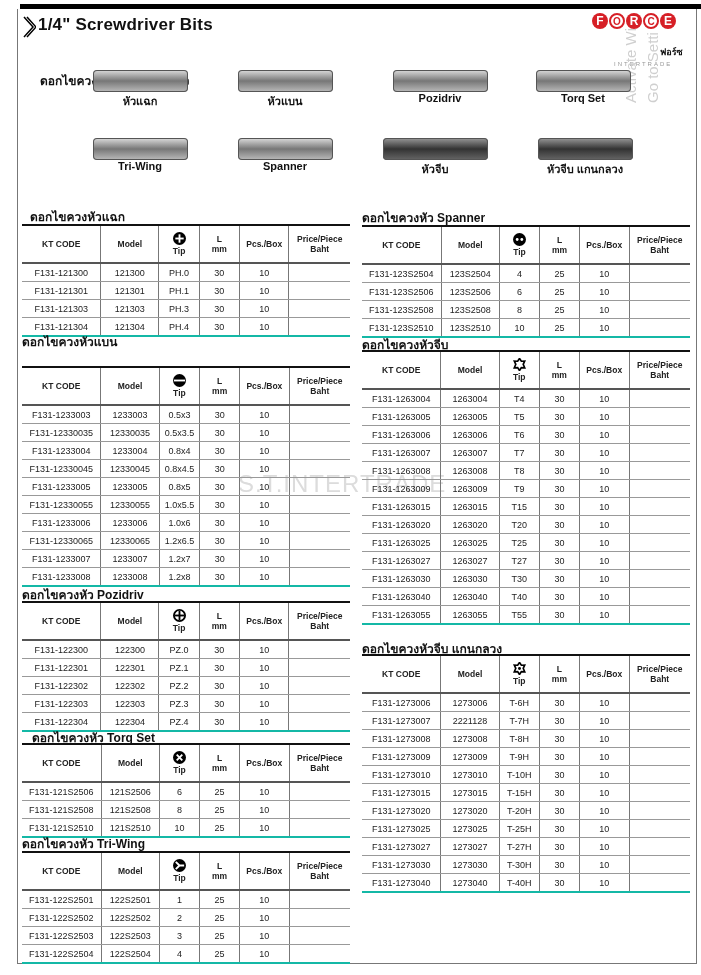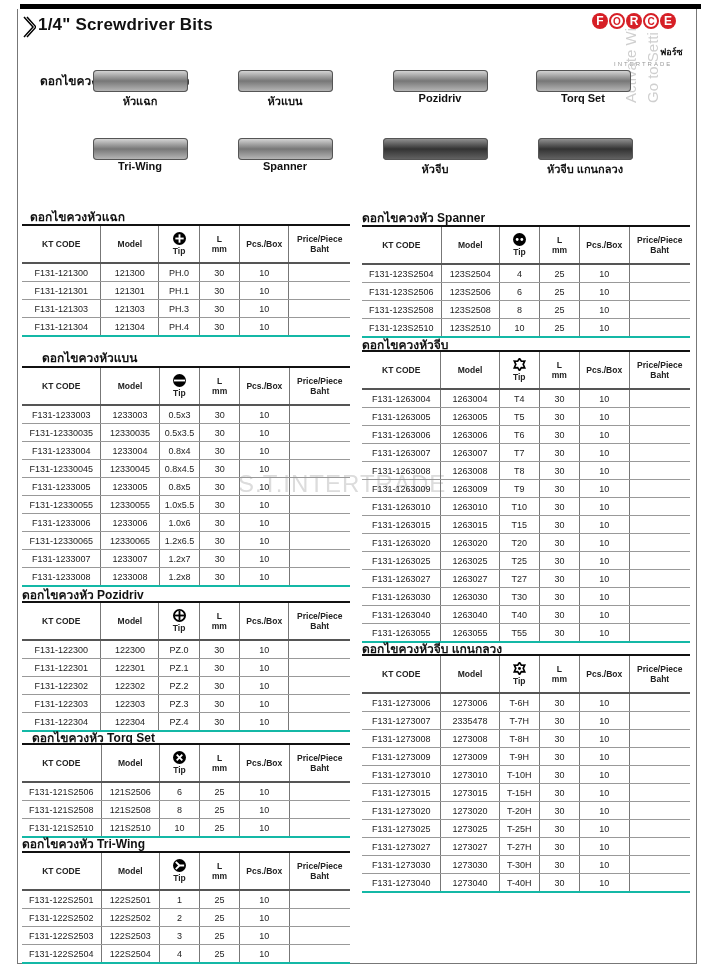--- a/index.html
+++ b/index.html
@@ -145,21 +145,21 @@
         <tr>
           <td>F131-121304</td>
           <td>121304</td>
           <td>PH.4</td>
           <td>30</td>
           <td>10</td>
           <td></td>
         </tr>
       </tbody>
     </table>
-    <div class="sec-title" style="left: 22px; top: 348px; margin-left: 20px;">ดอกไขควงหัวแบน</div>
+    <div class="sec-title" style="left: 22px; top: 332px;">ดอกไขควงหัวแบน</div>
     <table class="t" style="left: 22px; top: 366px; width: 328px;">
       <thead>
         <tr>
           <th style="width:80px">KT CODE</th>
           <th style="width:58px">Model</th>
           <th style="width:40px"><span class="tipicon"><svg viewBox="0 0 14 14">
                 <circle cx="7" cy="7" r="7" fill="#000"></circle>
                 <rect x="1" y="6" width="12" height="2" fill="#fff"></rect>
               </svg></span><span>Tip</span></th>
           <th style="width:40px">
@@ -545,28 +545,20 @@
         </tr>
         <tr>
           <td>F131-1263009</td>
           <td>1263009</td>
           <td>T9</td>
           <td>30</td>
           <td>10</td>
           <td></td>
         </tr>
         <tr>
-          <td>F131-1263010</td>
-          <td>1263010</td>
-          <td>T10</td>
-          <td>30</td>
-          <td>10</td>
-          <td></td>
-        </tr>
-        <tr>
           <td>F131-1263015</td>
           <td>1263015</td>
           <td>T15</td>
           <td>30</td>
           <td>10</td>
           <td></td>
         </tr>
         <tr>
           <td>F131-1263020</td>
           <td>1263020</td>
@@ -642,21 +634,21 @@
         <tr>
           <td>F131-1273006</td>
           <td>1273006</td>
           <td>T-6H</td>
           <td>30</td>
           <td>10</td>
           <td></td>
         </tr>
         <tr>
           <td>F131-1273007</td>
-          <td>2335478</td>
+          <td>2221128</td>
           <td>T-7H</td>
           <td>30</td>
           <td>10</td>
           <td></td>
         </tr>
         <tr>
           <td>F131-1273008</td>
           <td>1273008</td>
           <td>T-8H</td>
           <td>30</td>

